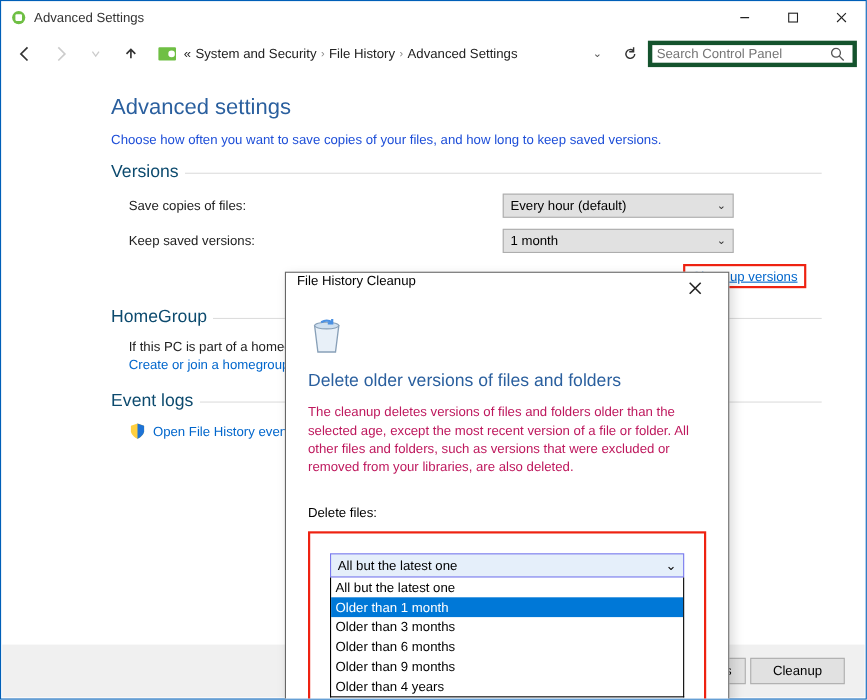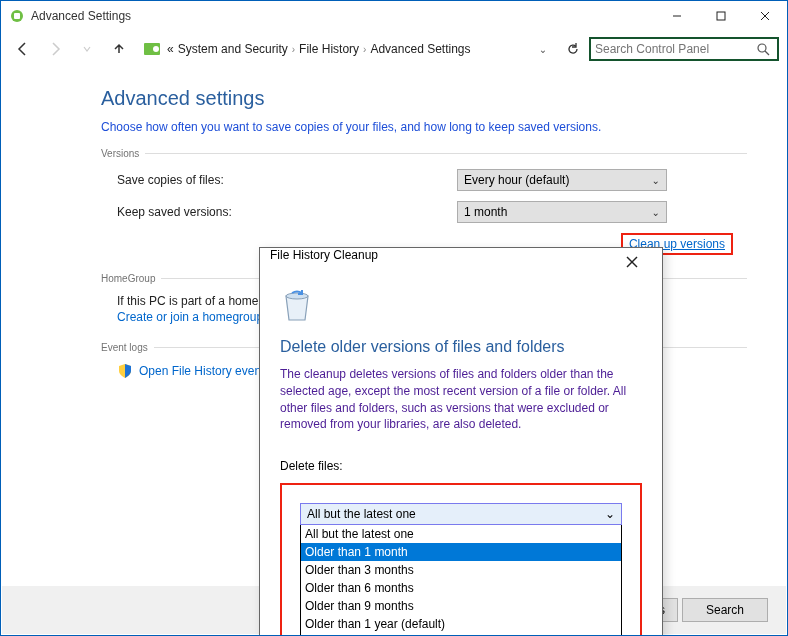--- a/index.html
+++ b/index.html
@@ -13,30 +13,30 @@
 
 .navbar { height: 36px; display: flex; align-items: center; padding: 0 8px; gap: 4px; }
 .navbtn { width: 28px; height: 28px; display: flex; align-items: center; justify-content: center; color: #333; }
 .navbtn.disabled { color: #bbb; }
 .addrline { flex: 1; height: 24px; display: flex; align-items: center; margin: 0 6px; }
 .cp-icon { width: 18px; height: 18px; margin-right: 6px; }
 .crumbs { flex: 1; display: flex; align-items: center; gap: 4px; color: #222; font-size: 12px; overflow: hidden; white-space: nowrap; }
 .crumbs .sep { color: #888; font-size: 10px; }
 .addr-dd { width: 16px; display:flex; align-items:center; justify-content:center; color:#555; font-size:10px; }
 .refresh { width: 24px; height: 24px; display:flex; align-items:center; justify-content:center; }
-.searchbox { width: 190px; height: 24px; border: 2px solid #14532d; display: flex; align-items: center; padding: 0 4px; }
+.searchbox { width: 190px; height: 24px; border: 4px solid #14532d; display: flex; align-items: center; padding: 0 4px; }
 .searchbox input { flex: 1; border: none; outline: none; font-size: 12px; color: #777; background: transparent; }
 .searchbox .sicon { width: 16px; color: #555; }
 
 .content { padding: 20px 40px 0 100px; }
 h1.page-title { color: #2a5f9e; font-weight: 400; font-size: 20px; margin-bottom: 10px; }
 .subtitle { color: #1d4ed8; font-size: 12px; margin-bottom: 14px; }
 
 fieldset.grp { border: 1px solid #ddd; border-left: none; border-right: none; border-bottom: none; padding: 0; margin-bottom: 12px; position: relative; }
-fieldset.grp legend { color: #737373; font-size: 10px; padding-right: 6px; }
+fieldset.grp legend { color: #0c4a6e; font-size: 16px; padding-right: 6px; }
 .grp-body { padding: 10px 0 6px 16px; }
 
 .row { display: flex; align-items: center; margin-bottom: 10px; }
 .row .lbl { width: 340px; color: #222; font-size: 12px; }
 .select { height: 22px; width: 210px; border: 1px solid #adadad; background: #e1e1e1; display: flex; align-items: center; padding: 0 6px; justify-content: space-between; font-size: 12px; }
 .select .chev { font-size: 10px; color: #333; }
 
 .cleanup-wrap { text-align: right; padding-right: 14px; }
 .cleanup-highlight { display: inline-block; border: 2px solid #e21; padding: 2px 6px; }
 .cleanuplink { color: #0066cc; text-decoration: underline; font-size: 12px; }
@@ -54,21 +54,21 @@
 
 .dialog { position: absolute; left: 258px; top: 246px; width: 404px; background: #fff; border: 1px solid #666; box-shadow: 3px 3px 10px rgba(0,0,0,0.15); }
 .dlg-head { height: 30px; display: flex; align-items: flex-start; padding: 0 10px; }
 .dlg-head .dlg-title { font-size: 12px; }
 .dlg-head .spacer { flex:1; }
 .dlg-close { width: 40px; height: 28px; display:flex; align-items:center; justify-content:center; }
 .dlg-body { padding: 8px 20px 16px 20px; }
 .dlg-top { display:flex; gap:12px;flex-direction:column; }
 .recycle { width: 34px; height: 38px; flex-shrink:0; }
 .dlg-h { color: #2a5f9e; font-size: 16px; font-weight: 400; margin-top: 2px; }
-.dlg-desc { font-size: 12px; color: #4c1d95; margin-top: 10px; line-height: 1.4; }
+.dlg-desc { font-size: 12px; color: #be185d; margin-top: 10px; line-height: 1.4; }
 .dlg-label { font-size: 12px; margin-top: 26px; }
 .combo-wrap { margin-top: 10px; border: 2px solid #e21; padding: 18px; }
 .combo-sel { height: 22px; border: 1px solid #7a7aee; background: #e5effa; display:flex; align-items:center; justify-content: space-between; padding: 0 6px; font-size: 12px; }
 .combo-list { border: 1px solid #000; border-top: none; }
 .combo-opt { height: 18px; padding: 0 4px; display:flex; align-items:center; font-size: 12px; cursor: default; }
 .combo-opt.hl { background: #0078d7; color: #fff; }
 
 svg { display: block; }
 </style>
 </head>
@@ -202,21 +202,21 @@
             <path d="M8 1 L14 3 V8 C14 12 8 15 8 15 V1 Z" fill="#1e73d6"></path>
           </svg>
       </span>
       <a class="evlink">Open File History event logs to view recent events or errors</a>
     </div>
   </fieldset>
 </div>
 
 <div class="bottombar">
   <button class="btn">Save changes</button>
-  <button class="btn">Search</button>
+  <button class="btn">Cleanup</button>
 </div>
 
 <div class="dialog">
   <div class="dlg-head">
     <span class="dlg-title">File History Cleanup</span>
     <span class="spacer"></span>
     <div class="dlg-close">
         <svg width="12" height="12">
           <line x1="1" y1="1" x2="11" y2="11" stroke="#222" stroke-width="1.4"></line>
           <line x1="11" y1="1" x2="1" y2="11" stroke="#222" stroke-width="1.4"></line>
@@ -241,20 +241,19 @@
           <div class="combo-sel">
             <span>All but the latest one</span>
             <span class="chev">⌄</span>
           </div>
           <div class="combo-list" id="combo-list">
               <div class="combo-opt">All but the latest one</div>
               <div class="combo-opt hl">Older than 1 month</div>
               <div class="combo-opt">Older than 3 months</div>
               <div class="combo-opt">Older than 6 months</div>
               <div class="combo-opt">Older than 9 months</div>
-              <div class="combo-opt">Older than 1 year (default)</div>
               <div class="combo-opt">Older than 4 years</div>
             </div>
         </div>
       </div>
     </div>
   </div>
 </div>
 
 </body></html>

